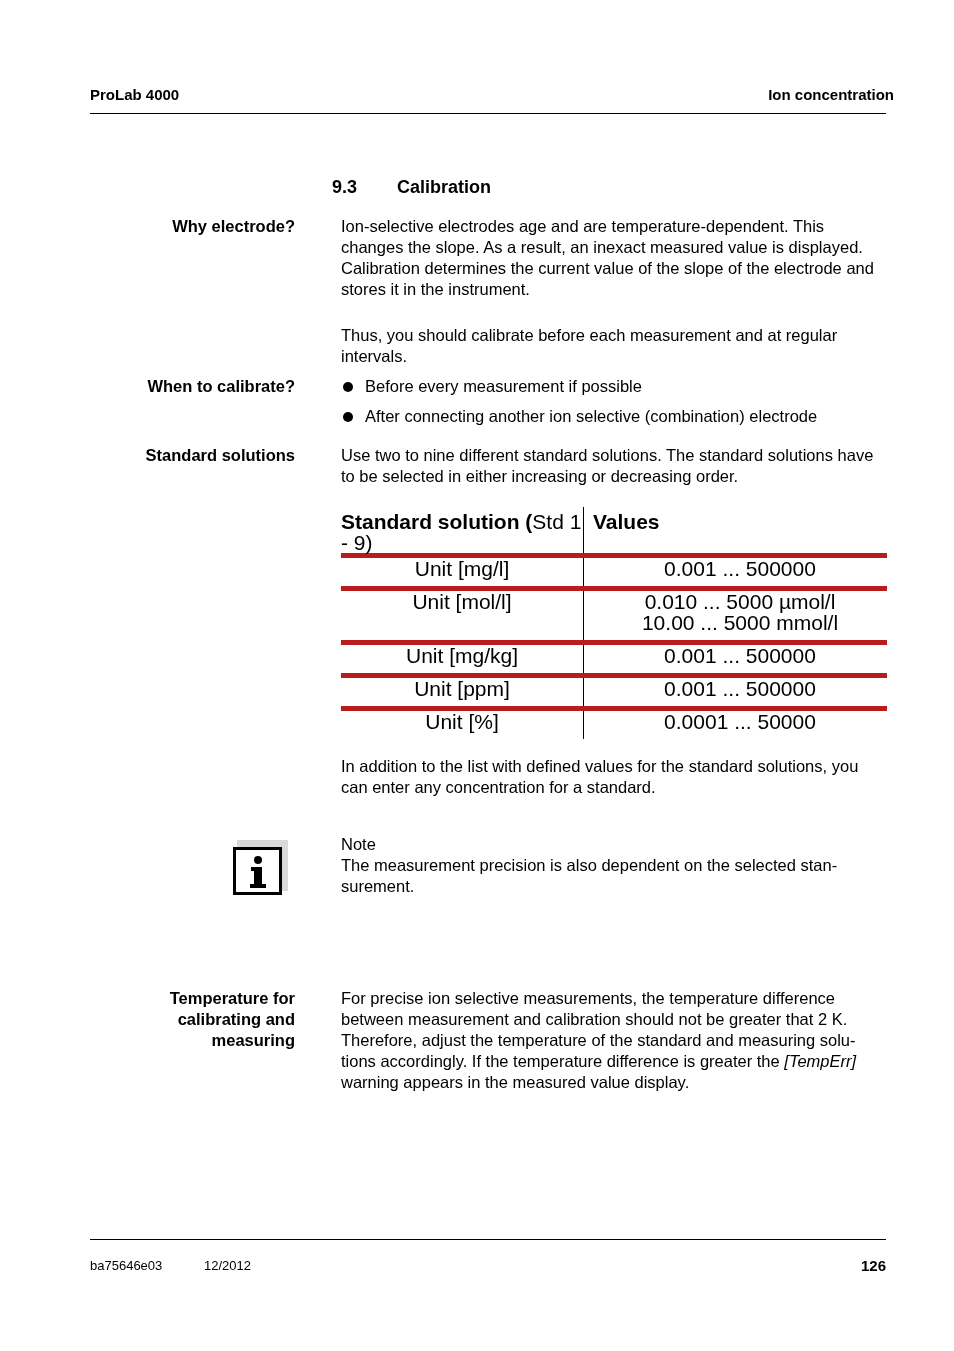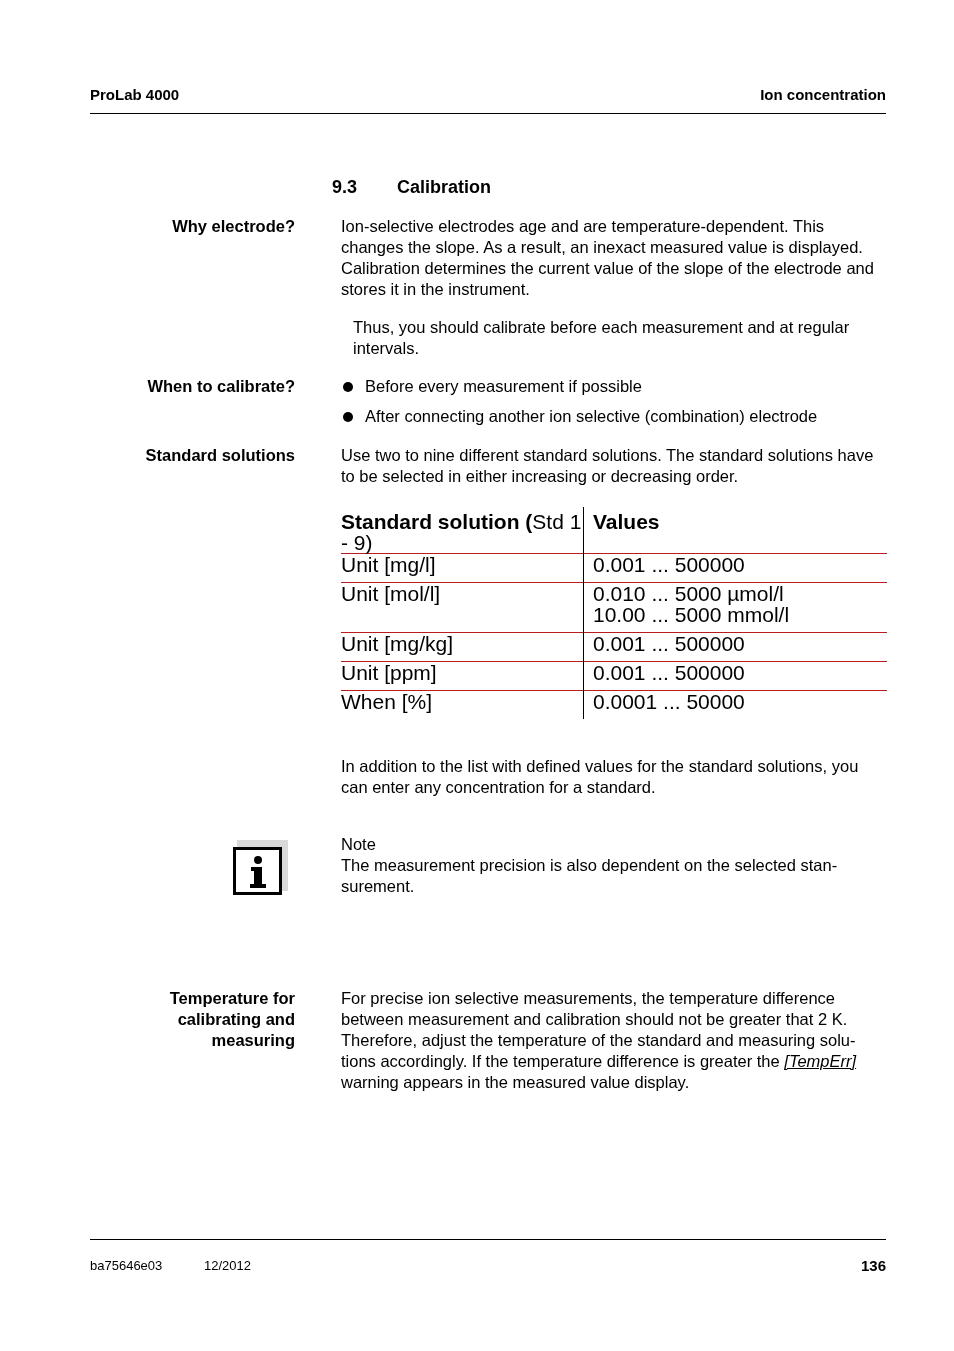--- a/index.html
+++ b/index.html
@@ -12,40 +12,40 @@
   .side { right: 659px; width: 200px; text-align: right; font-size: 16.5px; font-weight: bold; line-height: 21px; }
   .para { left: 341px; width: 548px; font-size: 16.5px; line-height: 21px; }
   .bullet { left: 341px; font-size: 16.5px; line-height: 21px; display: flex; align-items: center; }
   .dot { width: 10px; height: 10px; border-radius: 50%; background: #000; margin-right: 12px; margin-left: 2px; }
   table { border-collapse: collapse; font-size: 21px; }
   td, th { text-align: left; vertical-align: top; padding: 0; line-height: 21px; }
   .tbl { left: 341px; top: 507px; width: 546px; }
   .tbl th { font-weight: bold; height: 34px; padding-top: 4px; box-sizing: border-box; }
   .tbl th.c1, .tbl td.c1 { width: 242px; border-right: 1px solid #000; }
   .tbl th.c2, .tbl td.c2 { padding-left: 9px; }
-  .tbl tr.row td { border-top: 1px solid #b91c1c; padding-bottom: 7px; }
+  .tbl tr.row td { border-top: 5px solid #b91c1c; padding-bottom: 7px; text-align: center; }
   .nb { font-weight: normal; }
   .info-icon { left: 233px; top: 840px; width: 55px; height: 55px; }
   .footer { top: 1258px; font-size: 13px; }
   .pagenum { top: 1257px; right: 68px; font-size: 15px; font-weight: bold; }
-  i { font-style: italic; text-decoration: underline; }
+  i { font-style: italic; }
 </style>
 </head>
 <body>
 
 <div class="abs hdr" style="left:90px;">ProLab 4000</div>
-<div class="abs hdr" style="right:68px;margin-left:7px;">Ion concentration</div>
+<div class="abs hdr" style="right:60px;margin-left:7px;">Ion concentration</div>
 <div class="abs rule" style="top:113px;"></div>
 
 <div class="abs sec-num">9.3</div>
 <div class="abs sec-title">Calibration</div>
 
 <div class="abs side" style="top:216px;">Why electrode?</div>
 <div class="abs para" style="top:216px;">Ion-selective electrodes age and are temperature-dependent. This changes the slope. As a result, an inexact measured value is displayed. Calibration determines the current value of the slope of the electrode and stores it in the instrument.</div>
-<div class="abs para" style="top:317px;margin-left:12px;">Thus, you should calibrate before each measurement and at regular intervals.</div>
+<div class="abs para" style="top:325px;">Thus, you should calibrate before each measurement and at regular intervals.</div>
 
 <div class="abs side" style="top:376px;">When to calibrate?</div>
 <div class="abs bullet" style="top:376px;">
   <span class="dot"></span>
   <span>Before every measurement if possible</span>
 </div>
 <div class="abs bullet" style="top:406px;">
   <span class="dot"></span>
   <span>After connecting another ion selective (combination) electrode</span>
 </div>
@@ -72,21 +72,21 @@
   </tr>
   <tr class="row">
     <td class="c1">Unit [mg/kg]</td>
     <td class="c2">0.001 ... 500000</td>
   </tr>
   <tr class="row">
     <td class="c1">Unit [ppm]</td>
     <td class="c2">0.001 ... 500000</td>
   </tr>
   <tr class="row">
-    <td class="c1">When [%]</td>
+    <td class="c1">Unit [%]</td>
     <td class="c2">0.0001 ... 50000</td>
   </tr>
 </tbody>
   </table>
 
 <div class="abs para" style="top:756px;">In addition to the list with defined values for the standard solutions, you can enter any concentration for a standard.</div>
 
 <div class="abs info-icon">
   <svg width="55" height="55" viewBox="0 0 55 55">
     <rect x="4" y="0" width="51" height="51" fill="#d9d9d9"></rect>
@@ -110,13 +110,13 @@
   <div>For precise ion selective measurements, the temperature difference</div>
   <div>between measurement and calibration should not be greater that 2 K.</div>
   <div>Therefore, adjust the temperature of the standard and measuring solu-</div>
   <div><span>tions accordingly. If the temperature difference is greater the </span><i>[TempErr]</i></div>
   <div>warning appears in the measured value display.</div>
 </div>
 
 <div class="abs rule" style="top:1239px;"></div>
 <div class="abs footer" style="left:90px;">ba75646e03</div>
 <div class="abs footer" style="left:204px;">12/2012</div>
-<div class="abs pagenum">136</div>
+<div class="abs pagenum">126</div>
 
 </body></html>

